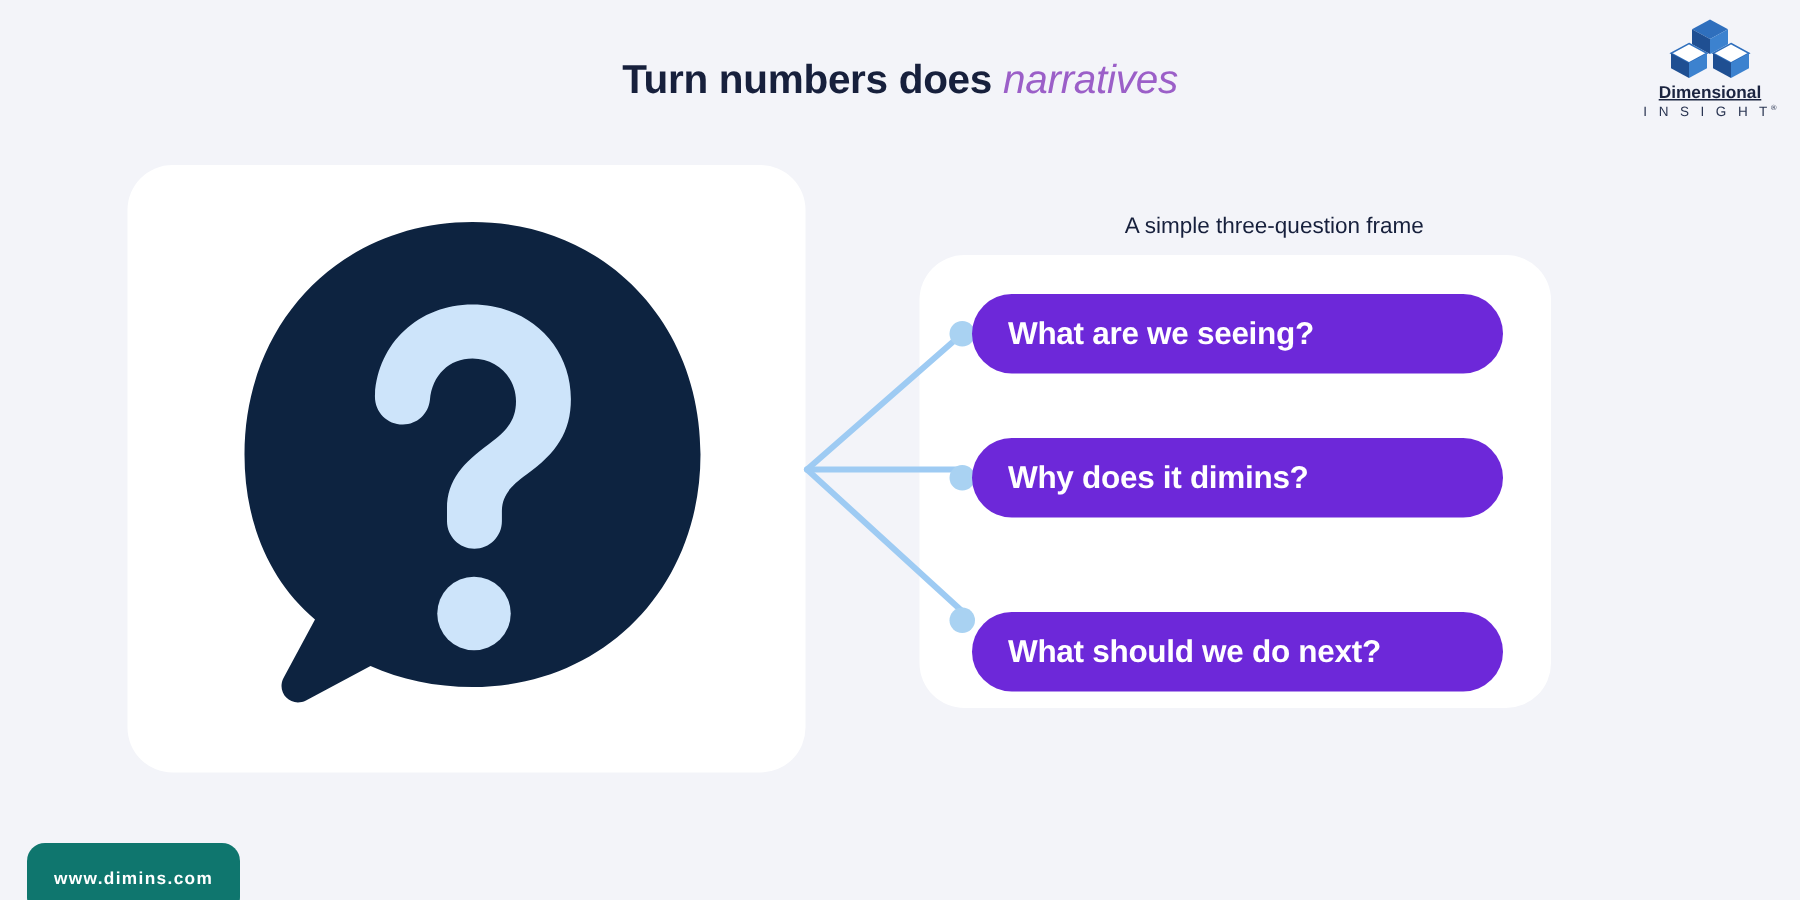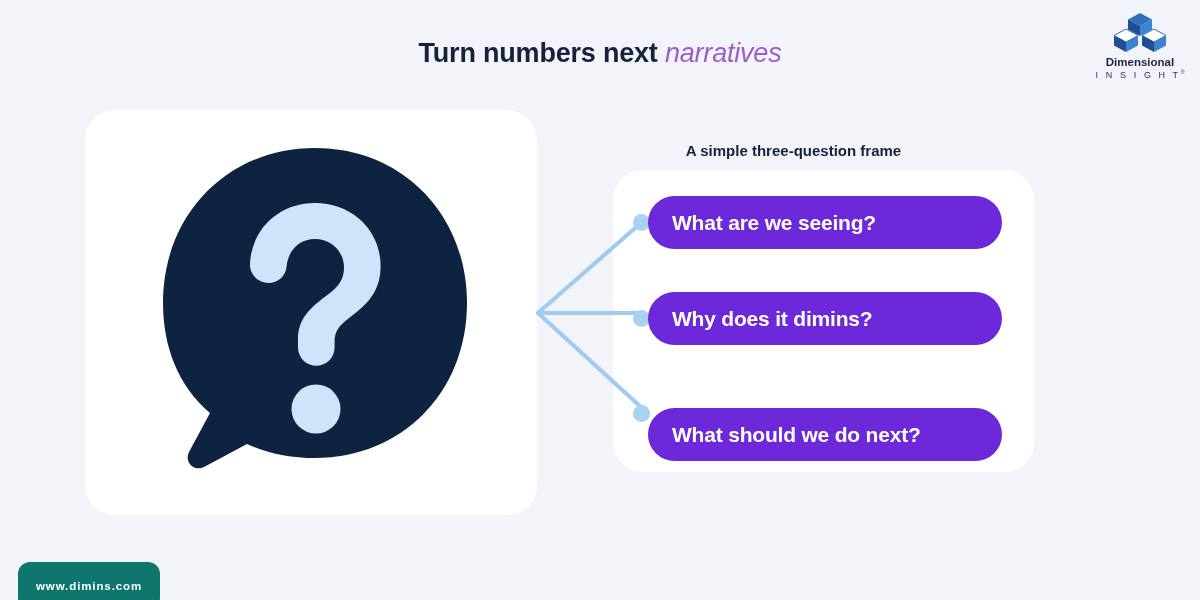--- a/index.html
+++ b/index.html
@@ -50,20 +50,21 @@
     width: 58px;
     height: 42px;
     display: block;
   }
   .logo-name {
     font-size: 11.5px;
     font-weight: bold;
     color: #1b2440;
     line-height: 1.1;
     margin-top: 2px;
+    text-decoration: underline;
   }
   .logo-sub {
     font-size: 9px;
     color: #2a3552;
     letter-spacing: 2.6px;
     line-height: 1.1;
     margin-top: 1px;
     position: relative;
   }
   .logo-sub sup {
@@ -98,26 +99,26 @@
     left: 140px;
     top: 140px;
     width: 350px;
     height: 340px;
   }
   .bubble-svg { display: block; width: 350px; height: 340px; }
 
   
   .frame-caption {
     position: absolute;
-    left: 583px;
+    left: 639px;
     top: 142px;
     width: 421px;
     text-align: center;
     font-size: 15px;
-    font-weight: bold;
+    font-weight: normal;
     color: #17203c;
     white-space: nowrap;
   }
 
   .connectors {
     position: absolute;
     left: 530px;
     top: 195px;
     width: 130px;
     height: 235px;
@@ -170,21 +171,21 @@
     color: #ffffff;
     font-size: 11.5px;
     font-weight: bold;
     letter-spacing: 0.9px;
   }
 </style>
 </head>
 <body>
 
 <div class="title">
-  <span>Turn numbers next </span><span class="accent">narratives</span>
+  <span>Turn numbers does </span><span class="accent">narratives</span>
 </div>
 
 <div class="logo">
   <span class="logo-mark">
     <svg class="logo-mark" viewBox="0 0 58 42" xmlns="http://www.w3.org/2000/svg">
 
       <polygon points="29,1 41,7.5 29,14 17,7.5" fill="#2f6fbd"></polygon>
       <polygon points="17,7.5 29,14 29,24 17,17.5" fill="#1f4f92"></polygon>
       <polygon points="29,14 41,7.5 41,17.5 29,24" fill="#3c82cf"></polygon>
 

